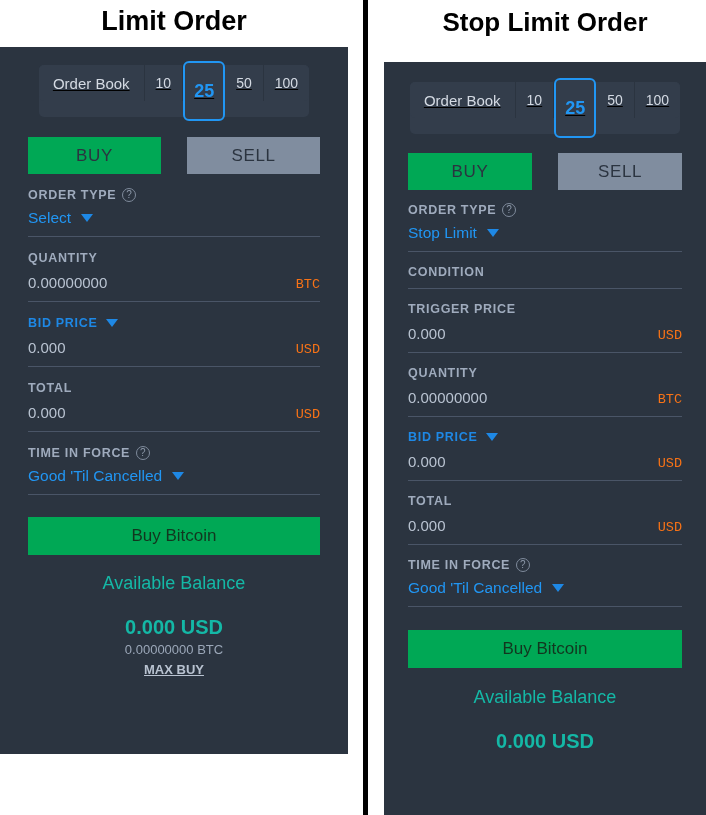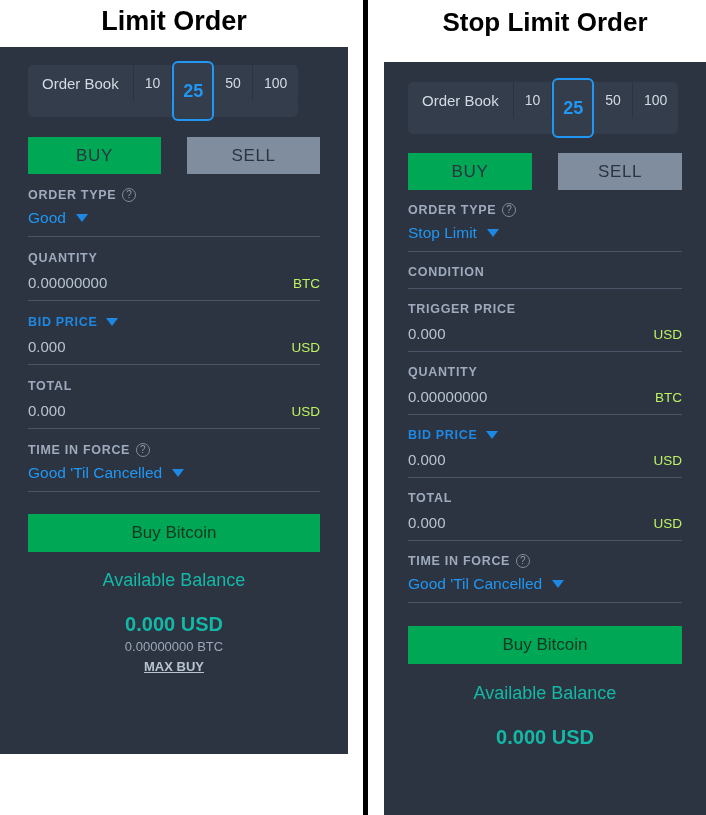--- a/index.html
+++ b/index.html
@@ -46,21 +46,21 @@
 
   .panel {
     background: #2b3440;
     width: 100%;
     overflow: hidden;
   }
   .capture.left  .panel { height: 707px; padding: 0 28px; }
   .capture.right .panel { height: 778px; padding: 0 24px; }
 
   
-  .depth-row { display: flex; justify-content: flex-start; }
+  .depth-row { display: flex; justify-content: center; text-decoration: underline; }
   .capture.left  .depth-row { padding-top: 18px; }
   .capture.right .depth-row { padding-top: 20px; }
 
   .depth-group {
     display: flex;
     align-items: stretch;
     background: #333d4b;
     border-radius: 5px;
     overflow: visible;
     position: relative;
@@ -151,21 +151,21 @@
   }
   .field-label .caret { margin-left: 2px; }
 
   .field-value {
     margin-top: 9px;
     display: flex;
     align-items: baseline;
     justify-content: space-between;
   }
   .value-text { font-size: 15px; color: #b9c3d1; }
-  .value-unit { font-size: 13.5px; color: #bef264; }
+  .value-unit { font-size: 13.5px; color: #f97316; font-family: Liberation Mono, monospace; }
 
   .select-value {
     margin-top: 7px;
     display: flex;
     align-items: center;
     gap: 10px;
     font-size: 15.5px;
     color: #2196f3;
     cursor: pointer;
   }
@@ -230,21 +230,21 @@
         <button class="side-btn buy">BUY</button>
         <button class="side-btn sell">SELL</button>
       </div>
 
       <div class="field">
         <div class="field-label">
           <span>ORDER TYPE</span>
           <span class="help-icon">?</span>
         </div>
         <div class="select-value">
-          <span>Good</span>
+          <span>Select</span>
           <span class="caret"></span>
         </div>
       </div>
 
       <div class="field">
         <div class="field-label">
           <span>QUANTITY</span>
         </div>
         <div class="field-value">
           <span class="value-text">0.00000000</span>

